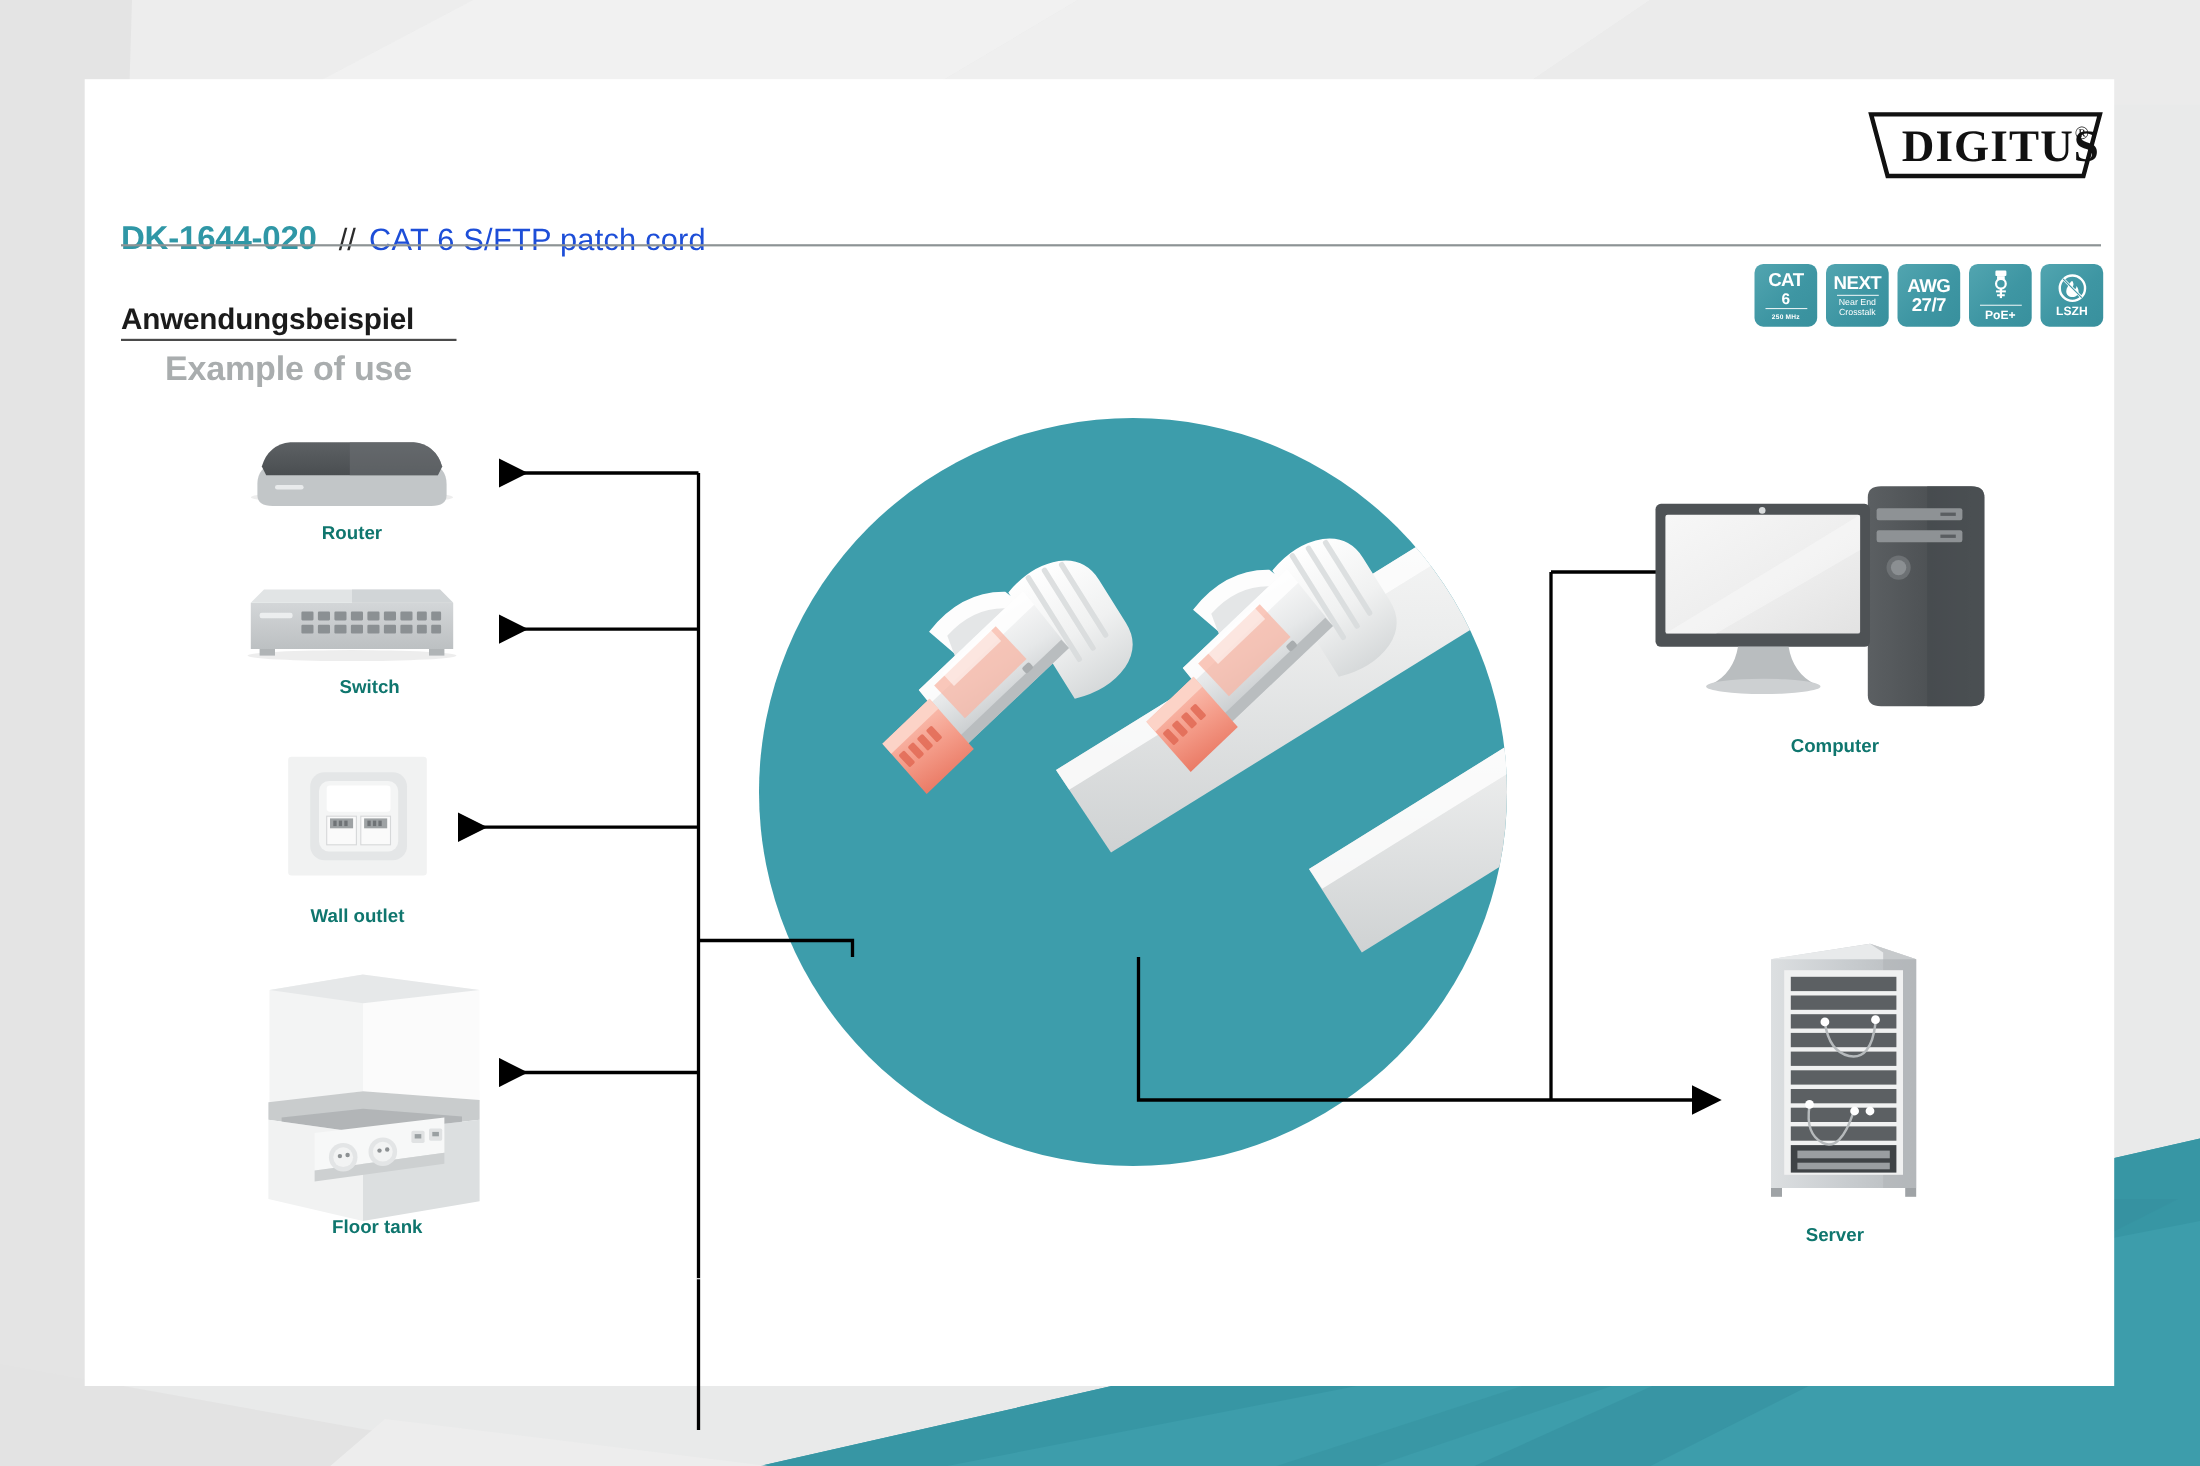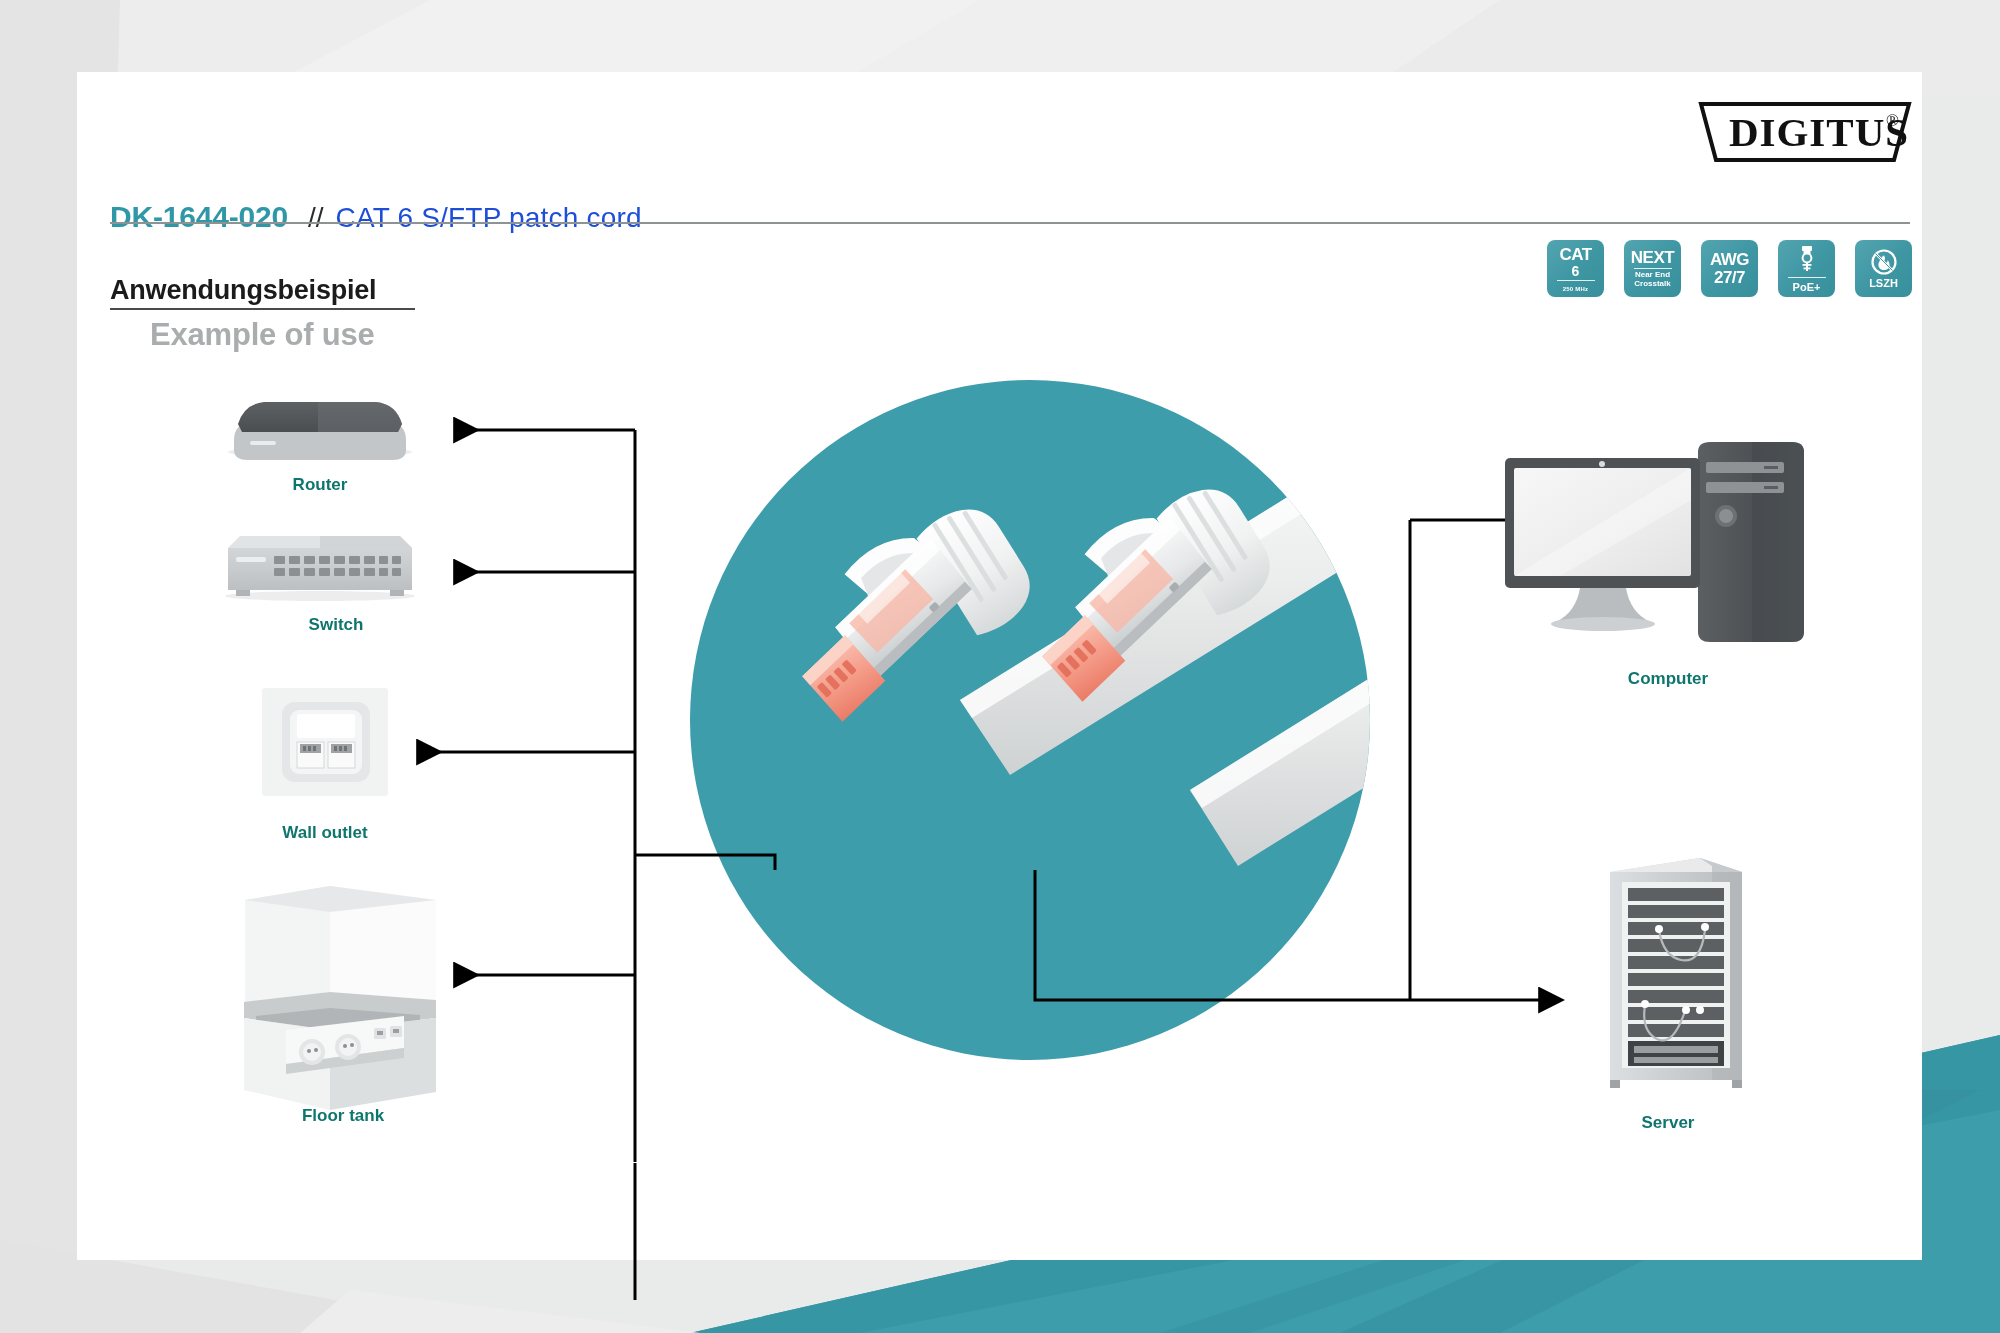--- a/index.html
+++ b/index.html
@@ -33,32 +33,32 @@
   }
 
   
   #header-row{position:absolute;left:110px;top:200px;display:flex;align-items:flex-end;}
   #sku{font-size:30px;font-weight:bold;color:#2f97a6;letter-spacing:-.2px;}
   #slashes{font-size:28px;color:#2b2b2b;margin:0 12px 0 20px;font-weight:400;}
   #prodname{font-size:28px;color:#1d4ed8;font-weight:400;letter-spacing:.2px;}
   #header-rule{position:absolute;left:110px;top:222px;width:1800px;height:2px;background:#8d9395;}
 
   
-  #badges{position:absolute;right:88px;top:240px;display:flex;gap:20px;}
+  #badges{position:absolute;right:88px;top:240px;display:flex;gap:8px;}
   .badge{
     width:57px;height:57px;border-radius:8px;
     background:linear-gradient(135deg,#52a5b0 0%,#3e96a3 55%,#38909d 100%);
     color:#fff;display:flex;flex-direction:column;align-items:center;
     justify-content:center;line-height:1;position:relative;overflow:hidden;
   }
   .badge .l1{font-weight:bold;font-size:17px;letter-spacing:-.5px;}
   .badge .l2{font-weight:bold;font-size:14px;margin-top:1px;}
   .badge .l3{font-weight:bold;font-size:6px;margin-top:3px;letter-spacing:.2px;}
   .badge .hr{width:38px;height:1px;background:rgba(255,255,255,.85);margin:2px 0;}
-  .badge .small{font-weight:bold;font-size:8px;line-height:1.12;text-align:left;}
+  .badge .small{font-weight:normal;font-size:8px;line-height:1.12;text-align:left;}
   .badge .big2{font-weight:bold;font-size:17px;margin-top:1px;letter-spacing:-.5px;}
   .badge .foot{font-weight:bold;font-size:11px;margin-top:2px;}
   .badge svg{display:block;}
 
   
   #sec-de{position:absolute;left:110px;top:275px;font-size:27px;font-weight:bold;color:#1b1b1b;letter-spacing:-.2px;}
   #sec-rule{position:absolute;left:110px;top:308px;width:305px;height:2px;background:#4a4a4a;}
   #sec-en{position:absolute;left:110px;top:317px;font-size:31px;font-weight:bold;color:#a9adae;letter-spacing:-.2px;margin-left:40px;}
 
   

